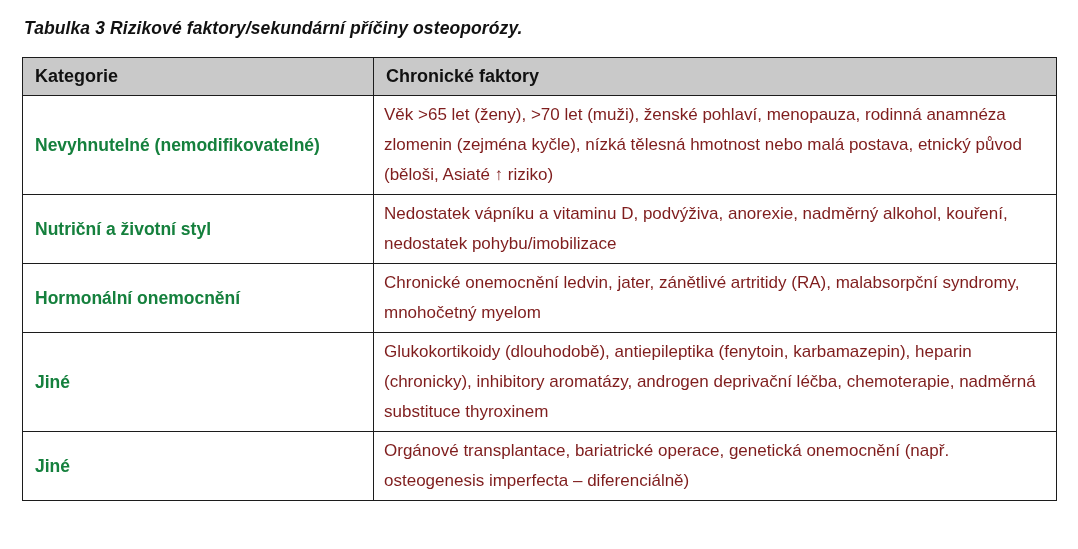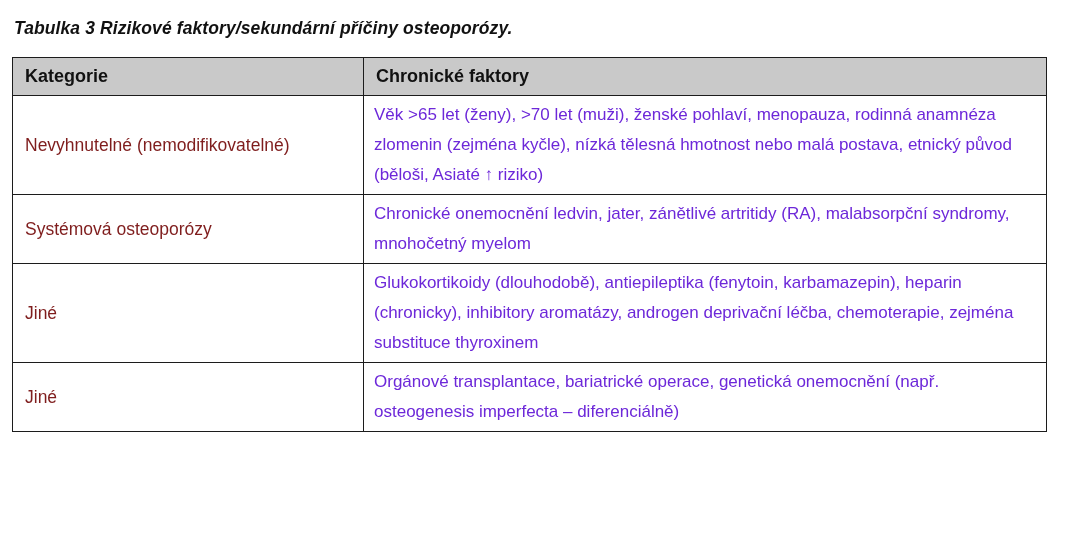--- a/index.html
+++ b/index.html
@@ -9,21 +9,21 @@
     width: 1078px;
     height: 549px;
     overflow: hidden;
     font-family: "Liberation Sans", "DejaVu Sans", sans-serif;
     color: #1a1a1a;
   }
   .page {
     box-sizing: border-box;
     width: 1078px;
     height: 549px;
-    padding: 14px 22px 0 12px;
+    padding: 14px 22px 0 22px;
   }
   .doc-title {
     font-size: 17.5px;
     font-weight: bold;
     font-style: italic;
     letter-spacing: 0.1px;
     margin: 4px 0 18px 2px;
     color: #111111;
   }
   table.risk-table {
@@ -44,31 +44,31 @@
     background: #c9c9c9;
     text-align: left;
     font-size: 18px;
     font-weight: bold;
     height: 38px;
     padding: 2px 10px 2px 12px;
     color: #111111;
   }
   td.cat {
     font-size: 17.5px;
-    font-weight: normal;
+    font-weight: bold;
     padding: 6px 10px 6px 12px;
-    color: #7f1d1d;
+    color: #15803d;
   }
   td.fac {
     font-size: 17px;
     font-weight: normal;
     line-height: 30px;
     padding: 4px 14px 4px 10px;
     vertical-align: middle;
-    color: #6d28d9;
+    color: #7f1d1d;
   }
 </style>
 </head>
 <body>
 
 <div class="page">
   <div class="doc-title">Tabulka 3 Rizikové faktory/sekundární příčiny osteoporózy.</div>
 
   <table class="risk-table">
     <colgroup>
@@ -80,26 +80,30 @@
         <th class="hdr">Kategorie</th>
         <th class="hdr">Chronické faktory</th>
       </tr>
     </thead>
     <tbody id="table-body">
         <tr>
     <td class="cat">Nevyhnutelné (nemodifikovatelné)</td>
     <td class="fac">Věk &gt;65 let (ženy), &gt;70 let (muži), ženské pohlaví, menopauza, rodinná anamnéza zlomenin (zejména kyčle), nízká tělesná hmotnost nebo malá postava, etnický původ (běloši, Asiaté ↑ riziko)</td>
   </tr>
         <tr>
-    <td class="cat">Systémová osteoporózy</td>
+    <td class="cat">Nutriční a životní styl</td>
+    <td class="fac">Nedostatek vápníku a vitaminu D, podvýživa, anorexie, nadměrný alkohol, kouření, nedostatek pohybu/imobilizace</td>
+  </tr>
+        <tr>
+    <td class="cat">Hormonální onemocnění</td>
     <td class="fac">Chronické onemocnění ledvin, jater, zánětlivé artritidy (RA), malabsorpční syndromy, mnohočetný myelom</td>
   </tr>
         <tr>
     <td class="cat">Jiné</td>
-    <td class="fac">Glukokortikoidy (dlouhodobě), antiepileptika (fenytoin, karbamazepin), heparin (chronicky), inhibitory aromatázy, androgen deprivační léčba, chemoterapie, zejména substituce thyroxinem</td>
+    <td class="fac">Glukokortikoidy (dlouhodobě), antiepileptika (fenytoin, karbamazepin), heparin (chronicky), inhibitory aromatázy, androgen deprivační léčba, chemoterapie, nadměrná substituce thyroxinem</td>
   </tr>
         <tr>
     <td class="cat">Jiné</td>
     <td class="fac">Orgánové transplantace, bariatrické operace, genetická onemocnění (např. osteogenesis imperfecta – diferenciálně)</td>
   </tr>
       </tbody>
   </table>
 </div>
 
 </body></html>

